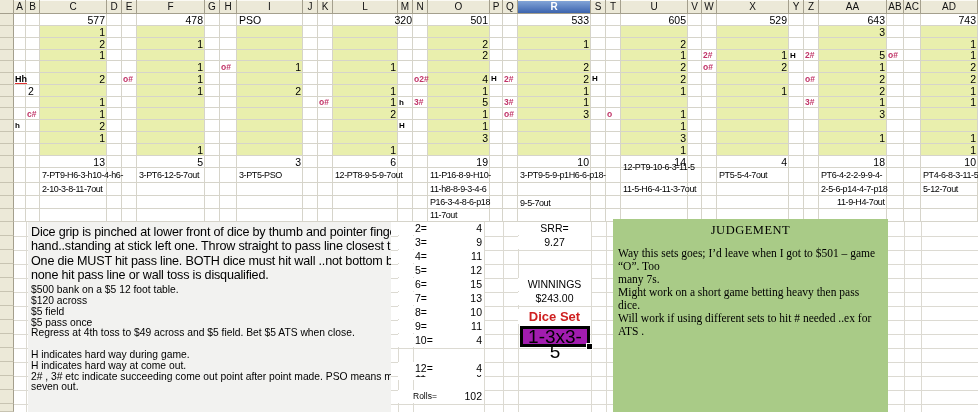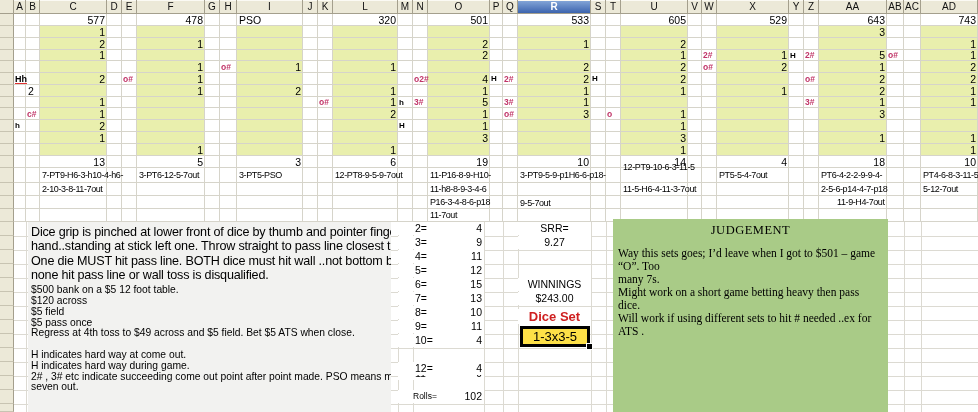--- a/index.html
+++ b/index.html
@@ -29,22 +29,22 @@
   .vline{position:absolute;width:1px;background:#dcdad2;z-index:1;}
   .hline{position:absolute;height:1px;background:#dcdad2;z-index:1;}
   .frow{position:absolute;left:398px;width:86px;height:13px;background:#fff;z-index:2;}
   .f-lab{position:absolute;left:17px;top:0;font-size:10.5px;line-height:13px;}
   .f-lab.small{font-size:8.5px;left:15px;}
   .f-val{position:absolute;right:2px;top:0;font-size:10.5px;line-height:13px;}
   .stat{position:absolute;left:518px;width:73px;height:13px;background:#fff;z-index:2;
         font-size:10.5px;line-height:13px;text-align:center;}
   .dice-label{position:absolute;left:518px;top:309px;width:73px;height:15px;background:#fff;z-index:2;
         font-size:13px;line-height:15px;font-weight:700;text-align:center;color:var(--dicered);}
-  .dice-box{position:absolute;left:520px;top:326px;width:64px;height:15px;background:#fde047;z-index:3;
-        border:3px solid #000;font-size:13px;line-height:15px;text-align:center;}
+  .dice-box{position:absolute;left:520px;top:326px;width:64px;height:15px;background:#a21caf;z-index:3;
+        border:3px solid #000;font-size:19px;line-height:15px;text-align:center;}
   .handle{position:absolute;right:-6px;bottom:-6px;width:5px;height:5px;background:#000;border:1px solid #fff;}
   .notes{position:absolute;left:28px;top:222px;width:363px;height:190px;background:var(--notesbg);
         z-index:3;padding:3px 0 0 3px;box-sizing:border-box;overflow:hidden;}
   .nb-line{font-size:12.6px;line-height:14.3px;letter-spacing:-0.2px;white-space:nowrap;overflow:hidden;}
   .ns-wrap{margin-top:3px;}
   .ns-line{font-size:10.3px;line-height:10.8px;height:10.8px;white-space:nowrap;overflow:hidden;}
   .greenbox{position:absolute;left:613px;top:219px;width:275px;height:193px;background:var(--green);
         z-index:3;font-family:"Liberation Serif",serif;box-sizing:border-box;padding-top:4px;}
   .g-title{text-align:center;font-size:12.5px;letter-spacing:0.5px;line-height:14px;}
   .g-body{margin:10px 4px 0 5px;}
@@ -623,21 +623,21 @@
       <div class="cell" style="position: absolute; left: 717px; top: 209px; width: 72px; height: 13px;"></div>
       <div class="cell" style="position: absolute; left: 789px; top: 209px; width: 15px; height: 13px;"></div>
       <div class="cell" style="position: absolute; left: 804px; top: 209px; width: 15px; height: 13px;"></div>
       <div class="cell" style="position: absolute; left: 819px; top: 209px; width: 68px; height: 13px;"></div>
       <div class="cell" style="position: absolute; left: 887px; top: 209px; width: 17px; height: 13px;"></div>
       <div class="cell" style="position: absolute; left: 904px; top: 209px; width: 17px; height: 13px;"></div>
       <div class="cell" style="position: absolute; left: 921px; top: 209px; width: 57px; height: 13px;"></div>
       <div class="tcell k-num" style="position: absolute; left: 40px; top: 14px; width: 67px; height: 12px; line-height: 12px;">577</div>
       <div class="tcell k-num" style="position: absolute; left: 137px; top: 14px; width: 68px; height: 12px; line-height: 12px;">478</div>
       <div class="tcell k-lab" style="position: absolute; left: 237px; top: 14px; width: 66px; height: 12px; line-height: 12px;">PSO</div>
-      <div class="tcell k-num" style="position: absolute; left: 333px; top: 14px; width: 65px; height: 16px; line-height: 12px;">320</div>
+      <div class="tcell k-num" style="position: absolute; left: 349px; top: 14px; width: 65px; height: 16px; line-height: 12px;">320</div>
       <div class="tcell k-num" style="position: absolute; left: 428px; top: 14px; width: 62px; height: 12px; line-height: 12px;">501</div>
       <div class="tcell k-num" style="position: absolute; left: 518px; top: 14px; width: 73px; height: 12px; line-height: 12px;">533</div>
       <div class="tcell k-num" style="position: absolute; left: 621px; top: 14px; width: 67px; height: 12px; line-height: 12px;">605</div>
       <div class="tcell k-num" style="position: absolute; left: 717px; top: 14px; width: 72px; height: 12px; line-height: 12px;">529</div>
       <div class="tcell k-num" style="position: absolute; left: 819px; top: 14px; width: 68px; height: 16px; line-height: 12px;">643</div>
       <div class="tcell k-num" style="position: absolute; left: 921px; top: 14px; width: 57px; height: 12px; line-height: 12px;">743</div>
       <div class="tcell k-num" style="position: absolute; left: 40px; top: 26px; width: 67px; height: 12px; line-height: 12px;">1</div>
       <div class="tcell k-num" style="position: absolute; left: 40px; top: 38px; width: 67px; height: 12px; line-height: 12px;">2</div>
       <div class="tcell k-num" style="position: absolute; left: 40px; top: 50px; width: 67px; height: 11px; line-height: 11px;">1</div>
       <div class="tcell k-num" style="position: absolute; left: 40px; top: 73px; width: 67px; height: 12px; line-height: 12px;">2</div>
@@ -855,22 +855,22 @@
         <div class="nb-line">One die MUST hit pass line. BOTH dice must hit wall ..not bottom bumper. If</div>
         <div class="nb-line">none hit pass line or wall toss is disqualified.</div>
       </div>
     <div class="ns-wrap" id="notes-small">
         <div class="ns-line">$500 bank on a $5 12 foot table.</div>
         <div class="ns-line">$120 across</div>
         <div class="ns-line">$5 field</div>
         <div class="ns-line">$5 pass once</div>
         <div class="ns-line">Regress at 4th toss to $49 across and $5 field. Bet $5 ATS when close.</div>
         <div class="ns-line">&nbsp;</div>
+        <div class="ns-line">H indicates hard way during game.</div>
         <div class="ns-line">H indicates hard way at come out.</div>
-        <div class="ns-line">H indicates hard way during game.</div>
         <div class="ns-line">2# , 3# etc indicate succeeding come out point after point made. PSO means made point then</div>
         <div class="ns-line">seven out.</div>
       </div>
   </div>
 
   <div class="greenbox">
     <div class="g-title">JUDGEMENT</div>
     <div class="g-body" id="g-body">
         <div class="g-line">Way this sets goes; I’d leave when I got to $501 – game “O”. Too</div>
         <div class="g-line">many 7s.</div>

